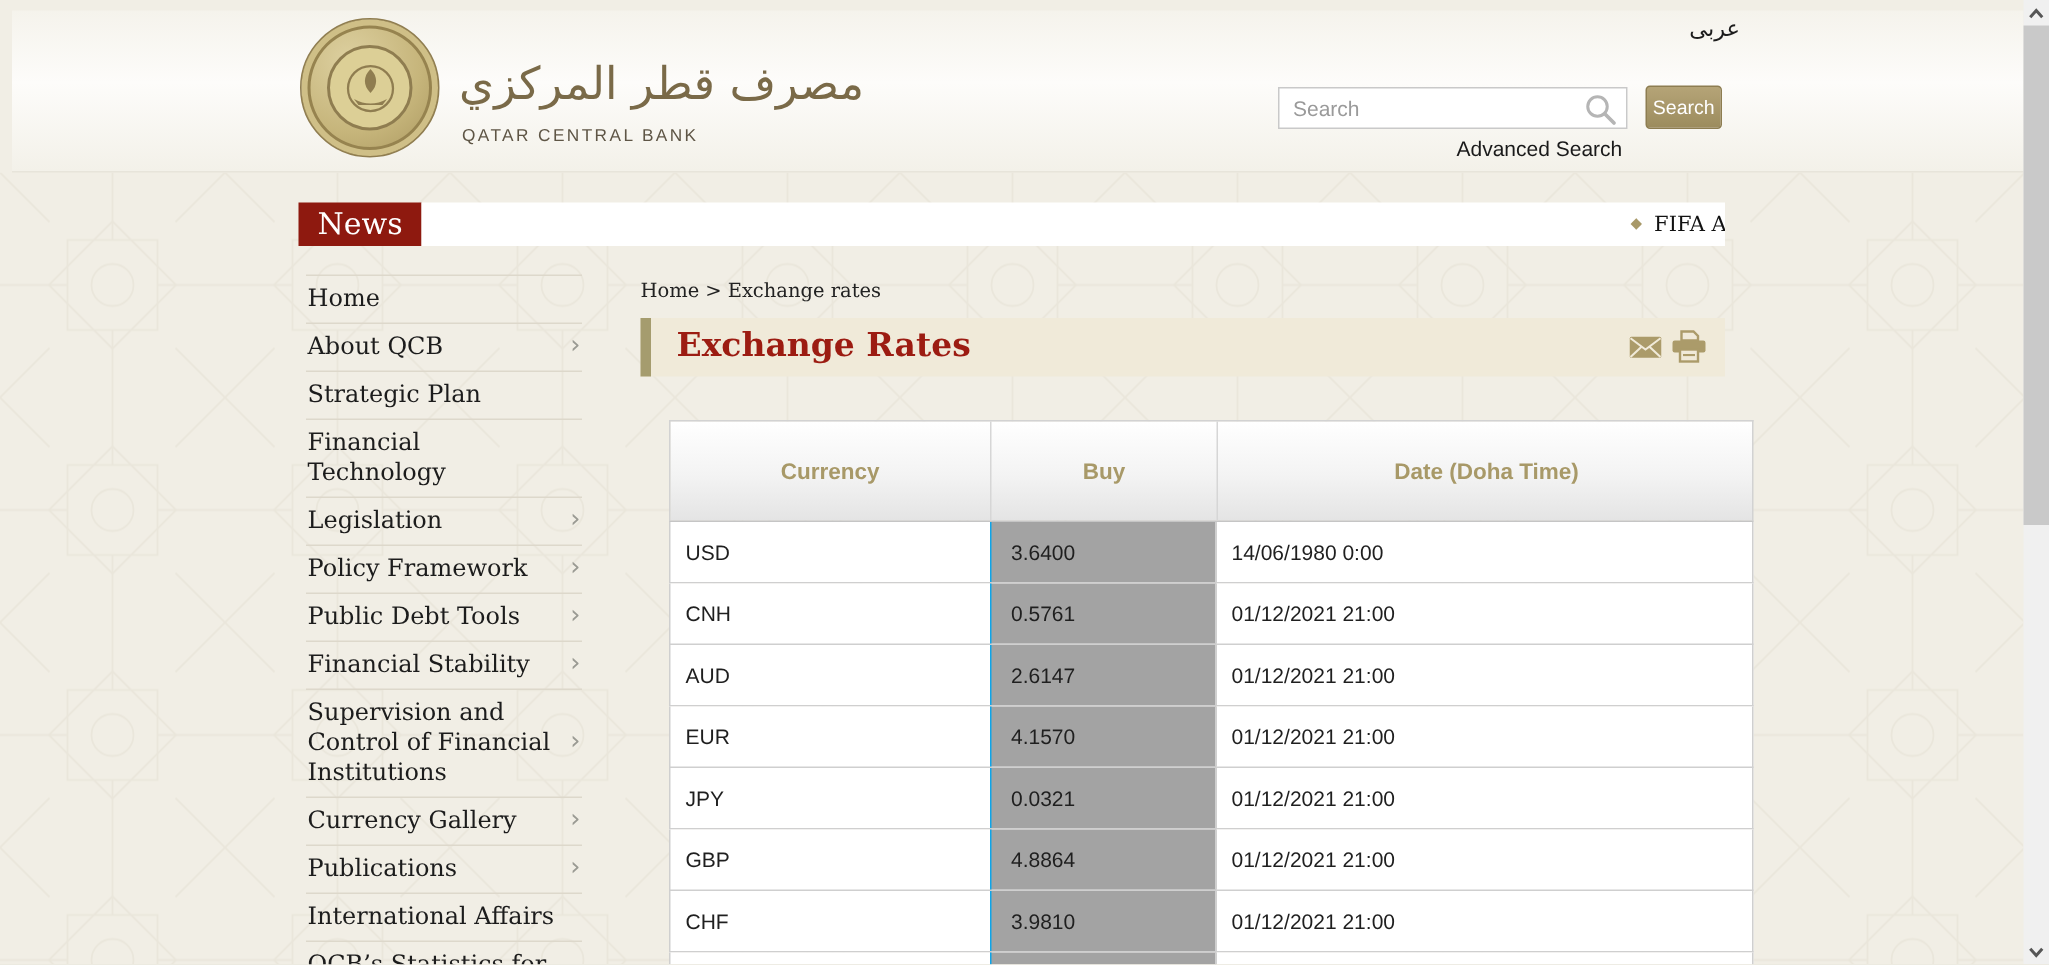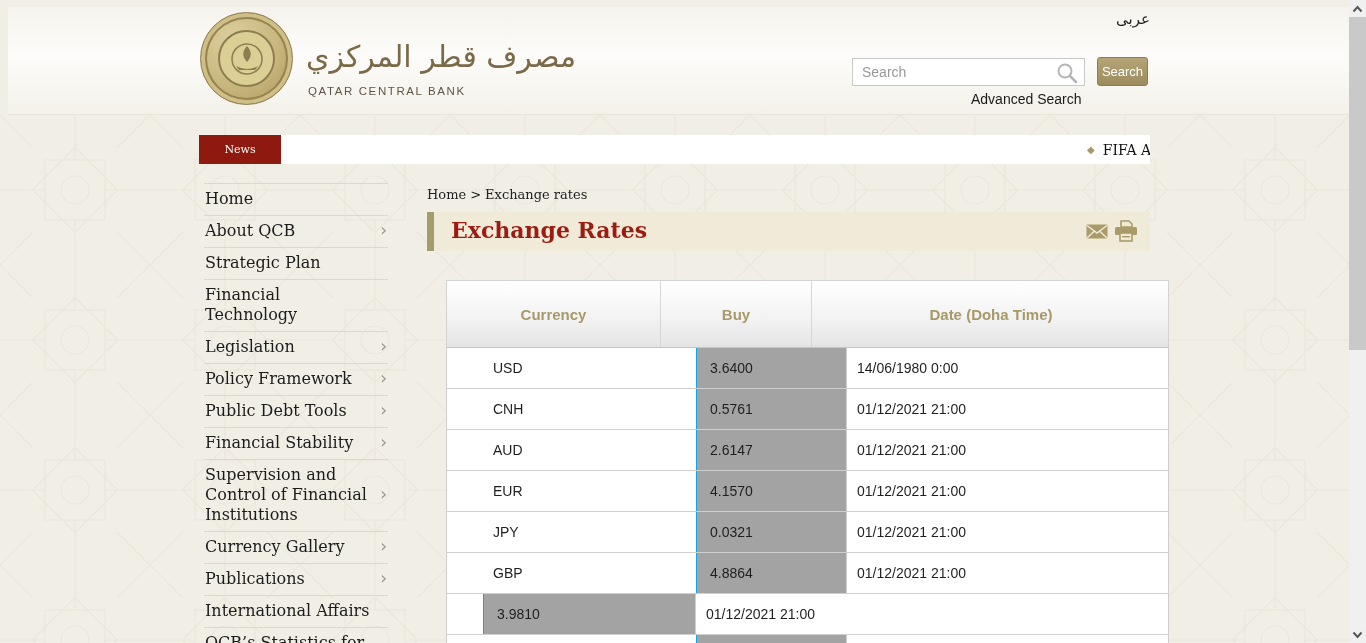--- a/index.html
+++ b/index.html
@@ -31,21 +31,21 @@
   .calligraphy {
     position: absolute; left: 298px; top: 22px; width: 190px; height: 56px;
     font-family: "DejaVu Sans", sans-serif; font-size: 30px; line-height: 56px;
     color: #7a6a48; font-weight: normal; white-space: nowrap;
   }
   .logo-caption {
     position: absolute; left: 300px; top: 78px;
     font-family: Liberation Sans, sans-serif; font-size: 11.5px; letter-spacing: 1.6px; color: #5e5545;
   }
   .lang-link {
-    position: absolute; left: 1108px; top: 3px; width: 44px; 
+    position: absolute; left: 1108px; top: 3px; width: 44px; text-align: right;
     font-size: 15px; color: #1c1c1c; cursor: pointer;
   }
   .search-input {
     position: absolute; left: 844px; top: 51px; width: 233px; height: 28px;
     border: 1px solid #c9c9c9; background: #ffffff; padding: 0 30px 0 9px;
     font-family: "Liberation Sans", sans-serif; font-size: 14px; color: #444; outline: none;
   }
   .search-input::placeholder { color: #9a9a9a; }
   .magnifier { position: absolute; left: 1048px; top: 55px; width: 22px; height: 22px; }
   .search-btn {
@@ -55,21 +55,21 @@
     font-family: "Liberation Sans", sans-serif; cursor: pointer;
   }
   .advanced-search {
     position: absolute; left: 963px; top: 84px; width: 115px; 
     font-size: 14px; color: #1a1a1a; cursor: pointer;
   }
   
   .news-label {
     position: absolute; left: 199px; top: 135px; width: 82px; height: 29px;
     background: #8e190f; color: #ffffff; text-align: center; line-height: 29px;
-    font-family: "DejaVu Serif", serif; font-size: 11px;
+    font-family: "DejaVu Serif", serif; font-size: 20px;
   }
   .ticker {
     position: absolute; left: 281px; top: 135px; width: 869px; height: 29px;
     background: #ffffff; overflow: hidden;
   }
   .ticker-item {
     position: absolute; left: 806px; top: 0; line-height: 29px; white-space: nowrap;
     font-family: "DejaVu Serif", serif; font-size: 14px; color: #111; cursor: pointer;
   }
   .ticker-bullet { color: #a89968; font-size: 10px; margin-right: 8px; vertical-align: 2px; }
@@ -107,21 +107,21 @@
     background: linear-gradient(180deg, #ffffff 0%, #f3f3f3 55%, #e4e4e4 100%);
     border: 1px solid #d2d2d2; border-bottom: 1px solid #c5c5c5;
   }
   .th {
     display: flex; align-items: center; justify-content: center;
     font-size: 15px; font-weight: bold; color: #a89968;
   }
   .th + .th { border-left: 1px solid #d6d6d6; }
   .trow {
     display: grid; grid-template-columns: 213px 151px 359px; height: 41px; background: #ffffff;
-    border-left: 1px solid #cfcfcf; border-right: 1px solid #cfcfcf; border-bottom: 1px solid #cfcfcf; padding-left: 36px;
+    border-left: 1px solid #cfcfcf; border-right: 1px solid #cfcfcf; border-bottom: 1px solid #cfcfcf;
   }
   .td { line-height: 40px; font-size: 14px; color: #1f1f1f; padding-left: 10px; overflow: hidden; }
   .td-buy { background: #a3a3a3; border-left: 1px solid #0ea5e9; border-right: 1px solid #cfcfcf; padding-left: 13px; }
   .trow-partial { height: 8px; border-bottom: none; }
   
   .scrollbar { position: absolute; right: 0; top: 0; width: 17px; height: 643px; background: #f0f0f0; }
   .sb-btn { position: absolute; left: 0; width: 17px; height: 17px; display: flex; align-items: center; justify-content: center; cursor: pointer; }
   .sb-btn.up { top: 0; } .sb-btn.down { bottom: 0; }
   .sb-thumb { position: absolute; left: 0; top: 17px; width: 17px; height: 333px; background: #c9c9c9; cursor: pointer; }
 </style>
@@ -278,20 +278,21 @@
       <div class="td">JPY</div>
       <div class="td td-buy">0.0321</div>
       <div class="td">01/12/2021 21:00</div>
     </div>
     <div class="trow">
       <div class="td">GBP</div>
       <div class="td td-buy">4.8864</div>
       <div class="td">01/12/2021 21:00</div>
     </div>
     <div class="trow">
+      <div class="td">CHF</div>
       <div class="td td-buy">3.9810</div>
       <div class="td">01/12/2021 21:00</div>
     </div>
     <div class="trow trow-partial">
       <div class="td"></div>
       <div class="td td-buy"></div>
       <div class="td"></div>
     </div>
   </div>
 

